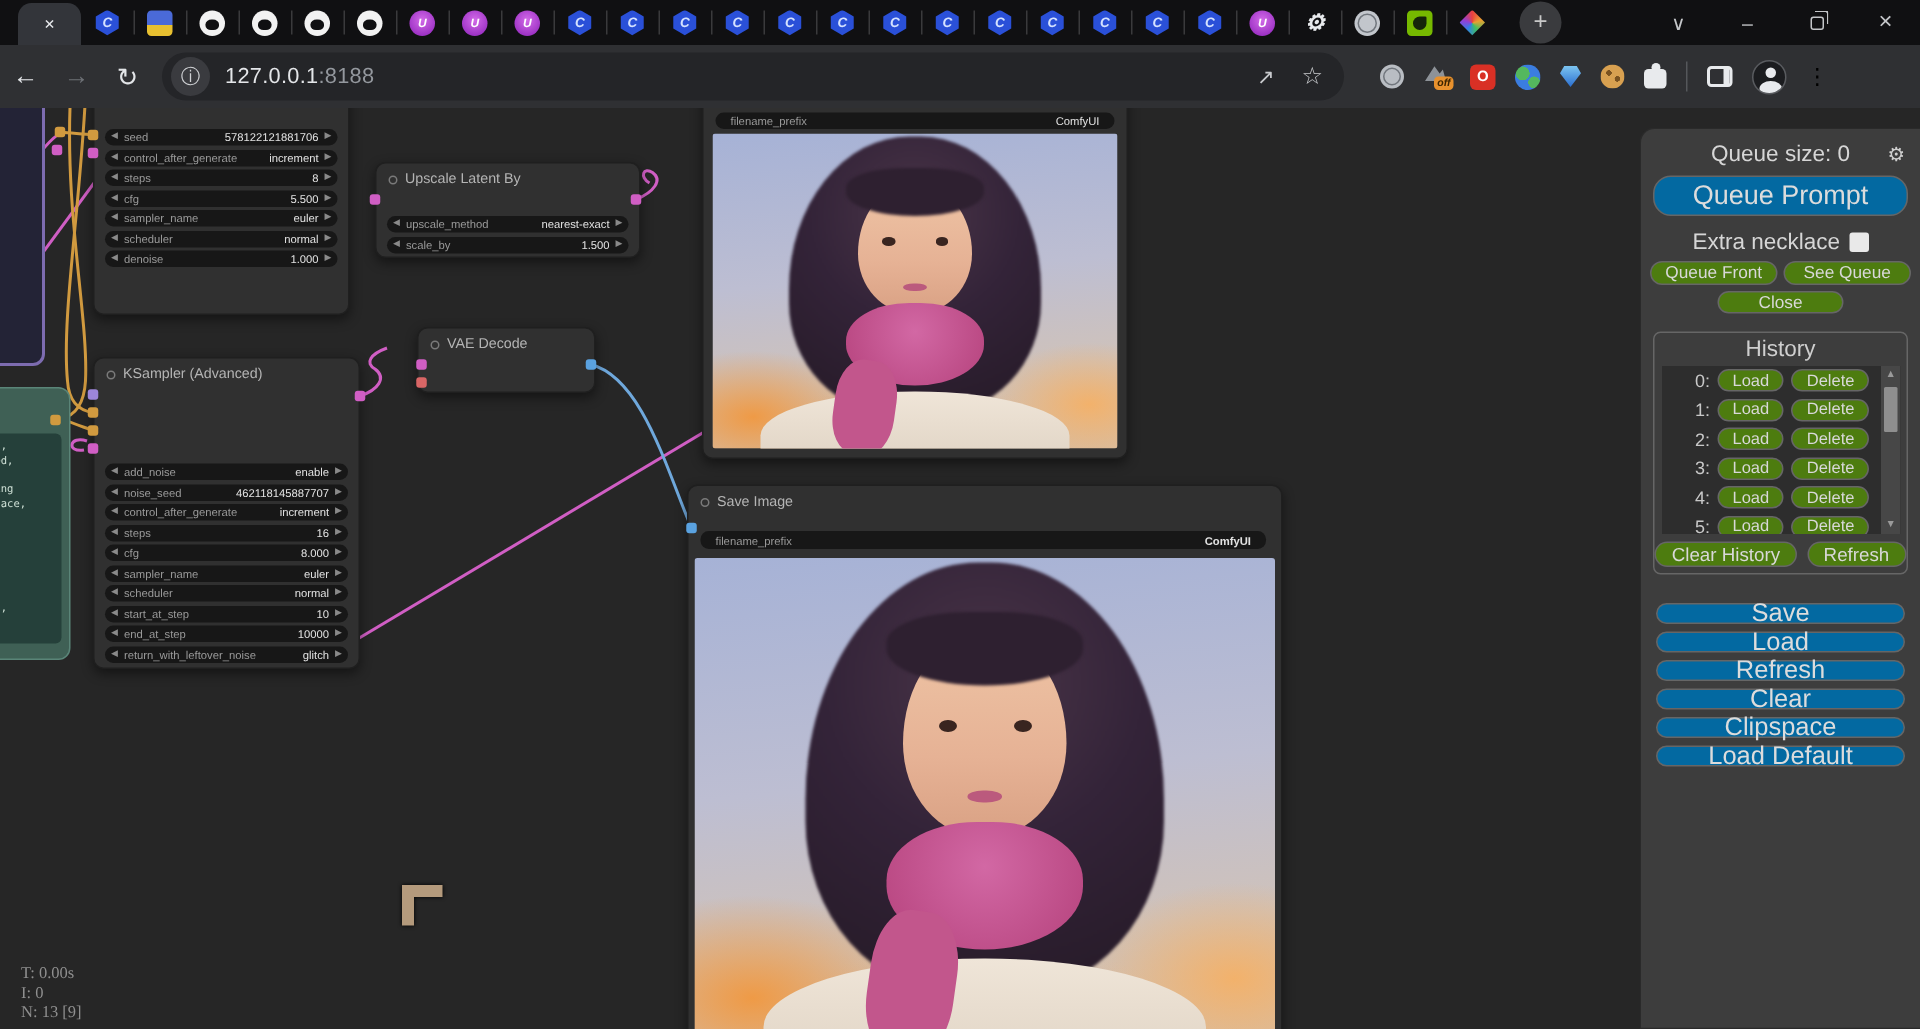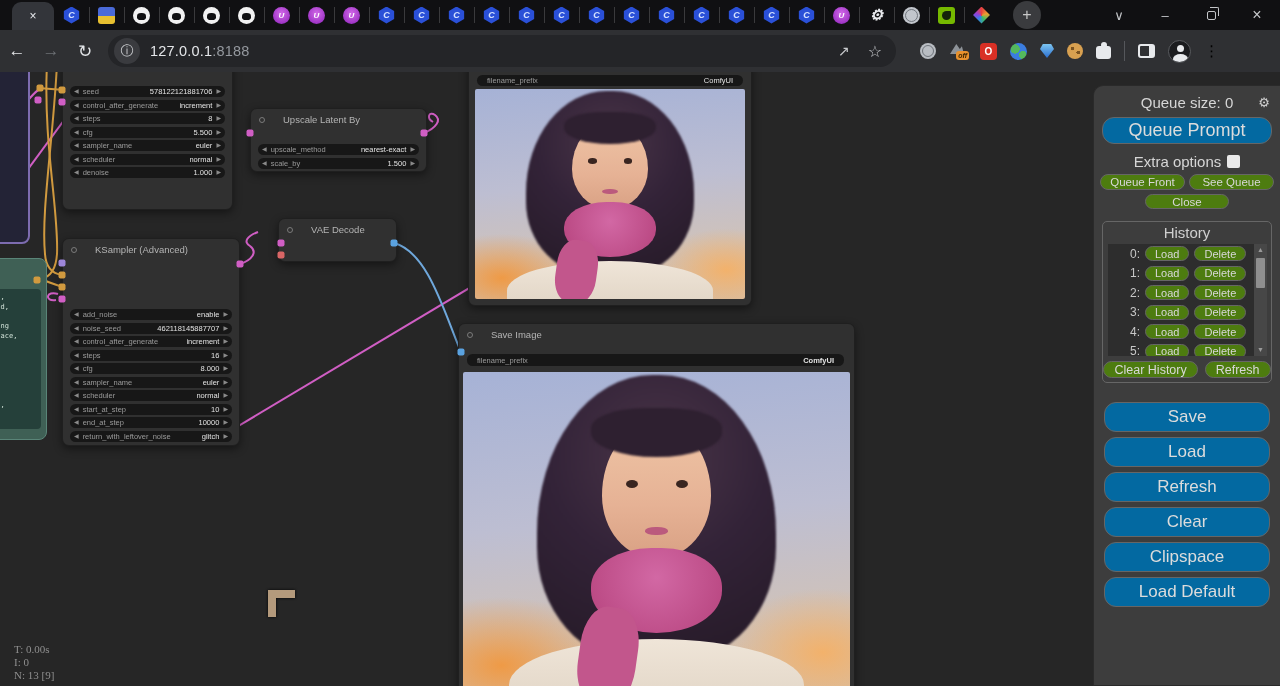--- a/index.html
+++ b/index.html
@@ -60,21 +60,21 @@
   .ext-panel::after { content:""; position:absolute; right:0; top:0; bottom:0; width:4px; background:#e8eaed; }
   .avatar { width:23px; height:23px; border-radius:50%; background:#1b1c1f; border:1px solid #595b5f; position:relative; overflow:hidden; }
   .avatar::before { content:""; position:absolute; left:7.5px; top:4px; width:7px; height:7px; border-radius:50%; background:#e8eaed; }
   .avatar::after { content:""; position:absolute; left:3.5px; top:13px; width:15px; height:10px; border-radius:50% 50% 0 0; background:#e8eaed; }
   .menudots { font-size:15px; }
 
   
   .canvas { position:relative; width:1280px; height:614px; background:#262626; overflow:hidden; }
   .wires { position:absolute; inset:0; z-index:1; }
   .node { position:absolute; z-index:2; background:#303030; border:1px solid #1f1f1f; border-radius:7px; box-shadow:0 3px 8px rgba(0,0,0,.45); }
-  .ntitle { position:absolute; left:8px; top:5px; display:flex; align-items:center; gap:18px; color:#b4b4b4; font-size:9.5px; }
+  .ntitle { position:absolute; left:8px; top:5px; display:flex; align-items:center; gap:5px; color:#b4b4b4; font-size:9.5px; }
   .ntitle .ndot { width:6px; height:6px; border:1.5px solid #7a7a7a; border-radius:50%; }
   .widgets { position:absolute; display:flex; flex-direction:column; gap:2.5px; }
   .widget { height:11px; background:#171717; border-radius:5.5px; display:flex; align-items:center; padding:0 4px; }
   .warr { color:#8a8a8a; font-size:6px; line-height:11px; }
   .warr.l::before { content:"◀"; }
   .warr.r::before { content:"▶"; }
   .wlabel { color:#9a9a9a; font-size:7.5px; margin-left:4px; white-space:nowrap; }
   .wvalue { color:#e2e2e2; font-size:7.5px; margin-left:auto; margin-right:4px; white-space:nowrap; }
   .slot { position:absolute; width:7px; height:7px; border-radius:2px; z-index:3; transform:translate(-50%,-50%); }
   .s-orange{background:#d19a3f;} .s-magenta{background:#d05ec4;} .s-purple{background:#9d86d9;} .s-red{background:#d96666;} .s-blue{background:#5aa2e0;}
@@ -125,21 +125,21 @@
   .hrow { height:19.5px; display:flex; align-items:center; padding-left:14px; gap:5px; }
   .hindex { width:18px; text-align:right; color:#c8c8c8; font-size:12px; }
   .hrow .spill { height:15px; padding:0 9px; font-size:11px; }
   .hscroll { position:absolute; right:0; top:0; bottom:0; width:13px; background:#474747; display:flex; flex-direction:column; align-items:center; }
   .hscroll .arr { font-size:7px; color:#9a9a9a; line-height:12px; }
   .hscroll .thumb { width:9px; height:30px; background:#8f8f8f; border-radius:1px; margin-top:2px; }
   .hscroll .arr.down { margin-top:auto; }
   .hist-actions { margin-top:5px; display:flex; justify-content:center; gap:7px; }
   .hist-actions .spill { height:17px; padding:0 10px; font-size:12.5px; }
   .bigbtns { margin-top:19px; display:flex; flex-direction:column; gap:5px; padding:0 10px; }
-  .bigbtns .sbtn { height:30px; font-size:17px; }
+  .bigbtns .sbtn { height:14px; font-size:17px; }
 </style>
 </head>
 <body>
 
 <div class="screen">
 
   <div class="tabstrip">
     <div class="active-tab">
         <span>×</span>
       </div>
@@ -602,21 +602,21 @@
       <div>N: 13 [9]</div>
     </div>
 
     <div class="sidebar">
       <div class="qsize-row">
         <span>Queue size: 0</span>
         <span class="gear">⚙</span>
       </div>
       <button class="sbtn queue-prompt">Queue Prompt</button>
       <div class="extra-row">
-        <span>Extra options</span>
+        <span>Extra necklace</span>
         <span class="checkbox"></span>
       </div>
       <div class="qf-row">
         <button class="spill">Queue Front</button>
         <button class="spill">See Queue</button>
       </div>
       <button class="spill close-btn">Close</button>
       <div class="history-box">
         <div class="htitle">History</div>
         <div class="hlist">

